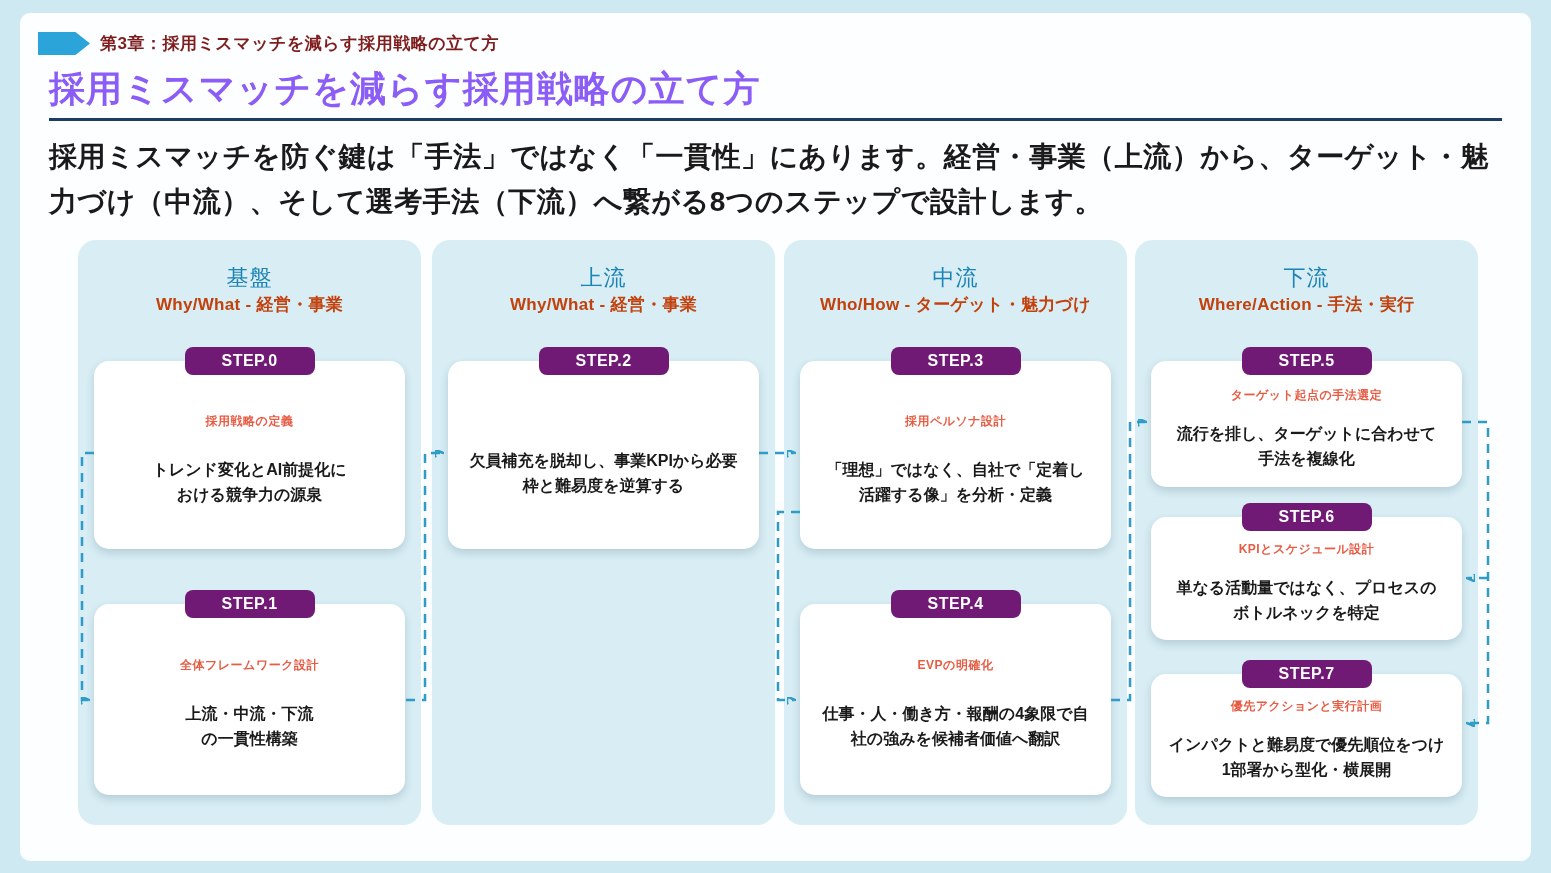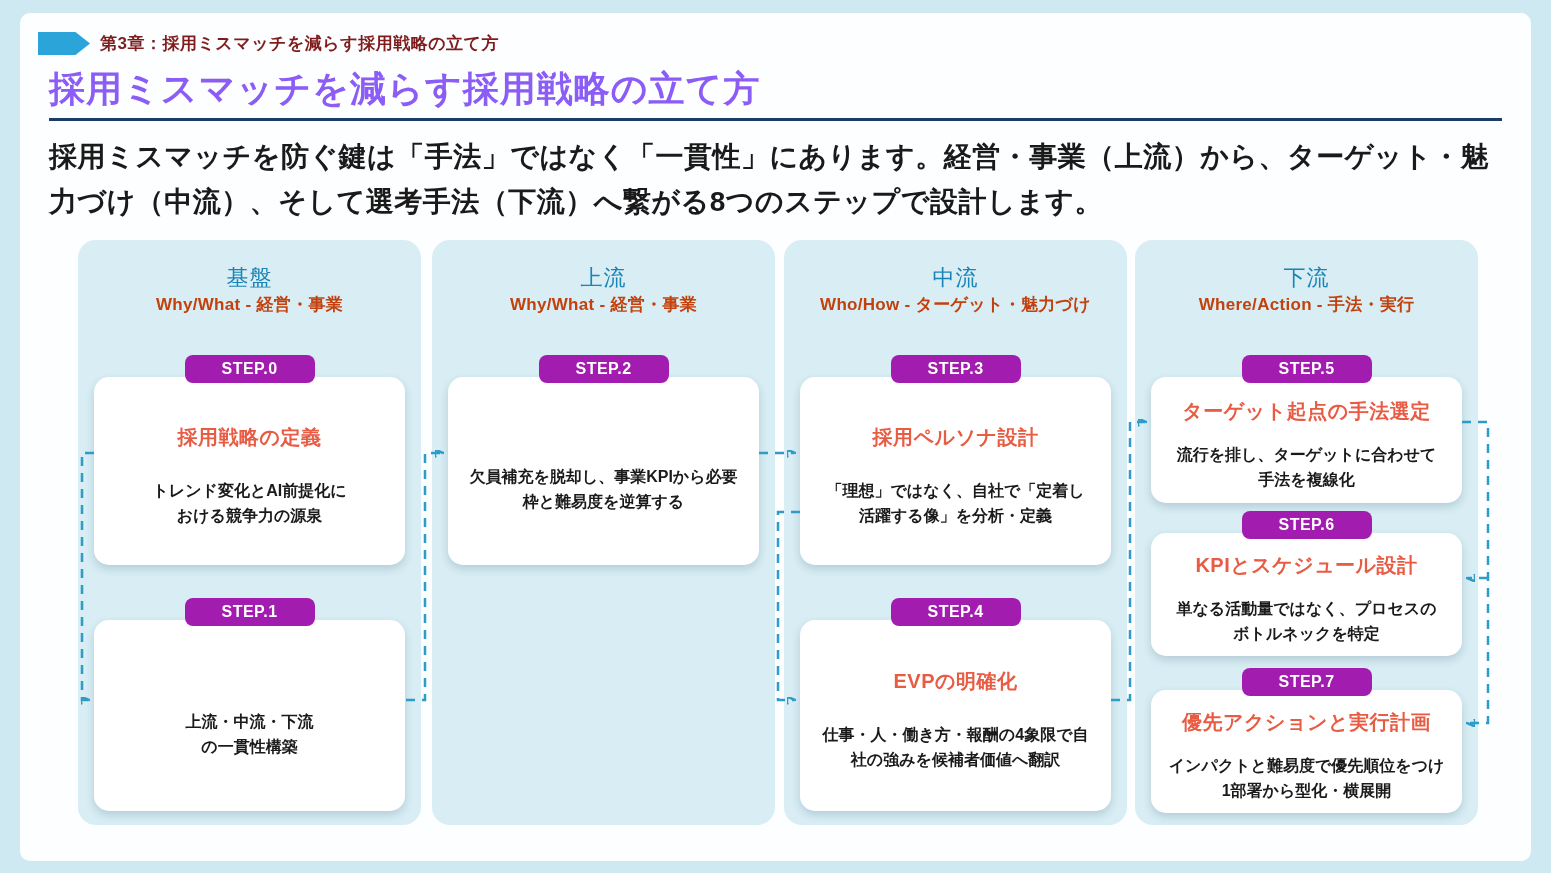--- a/index.html
+++ b/index.html
@@ -71,39 +71,39 @@
     text-align: center;
     color: #c2410c; font-size: 17px; font-weight: bold;
     letter-spacing: 0.3px;
   }
   .step {
     position: absolute; left: 16px; width: 311px;
   }
   .badge {
     position: relative; z-index: 2;
     width: 130px; height: 28px;
-    margin: 8px auto;
-    background: #a21caf;
+    margin: 0 auto;
+    background: #701a75;
     border-radius: 8px;
     color: #ffffff; font-size: 16px; font-weight: bold;
     display: flex; align-items: center; justify-content: center;
     letter-spacing: 0.5px;
   }
   .card {
     position: relative; z-index: 1;
     margin-top: -14px;
     background: #ffffff;
     border-radius: 15px;
     box-shadow: 0 4px 8px rgba(40, 80, 105, 0.20);
     display: flex; flex-direction: column;
     align-items: center; justify-content: center;
     padding: 20px 8px 10px;
   }
   .card-title {
-    color: #e85c44; font-size: 20px; font-weight: bold;
+    color: #e85c44; font-size: 12px; font-weight: bold;
     text-align: center; letter-spacing: 0.5px;
   }
   .card-body {
     margin-top: 28px;
     color: #1a1a1a; font-size: 16px; font-weight: bold;
     text-align: center; line-height: 1.55;
     white-space: pre-line;
   }
   
   .pos-top    { top: 107px; }
@@ -153,20 +153,21 @@
         <div class="badge">STEP.0</div>
         <div class="card">
           <div class="card-title">採用戦略の定義</div>
           <div class="card-body">トレンド変化とAI前提化に
 おける競争力の源泉</div>
         </div>
       </div>
       <div class="step pos-bottom h-tall-b">
         <div class="badge">STEP.1</div>
         <div class="card">
+          <div class="card-title">全体フレームワーク設計</div>
           <div class="card-body">上流・中流・下流
 の一貫性構築</div>
         </div>
       </div>
     </div>
 
     <div class="col col-2">
       <div class="col-title">上流</div>
       <div class="col-subtitle">Why/What - 経営・事業</div>
       <div class="step pos-top h-tall-a">

